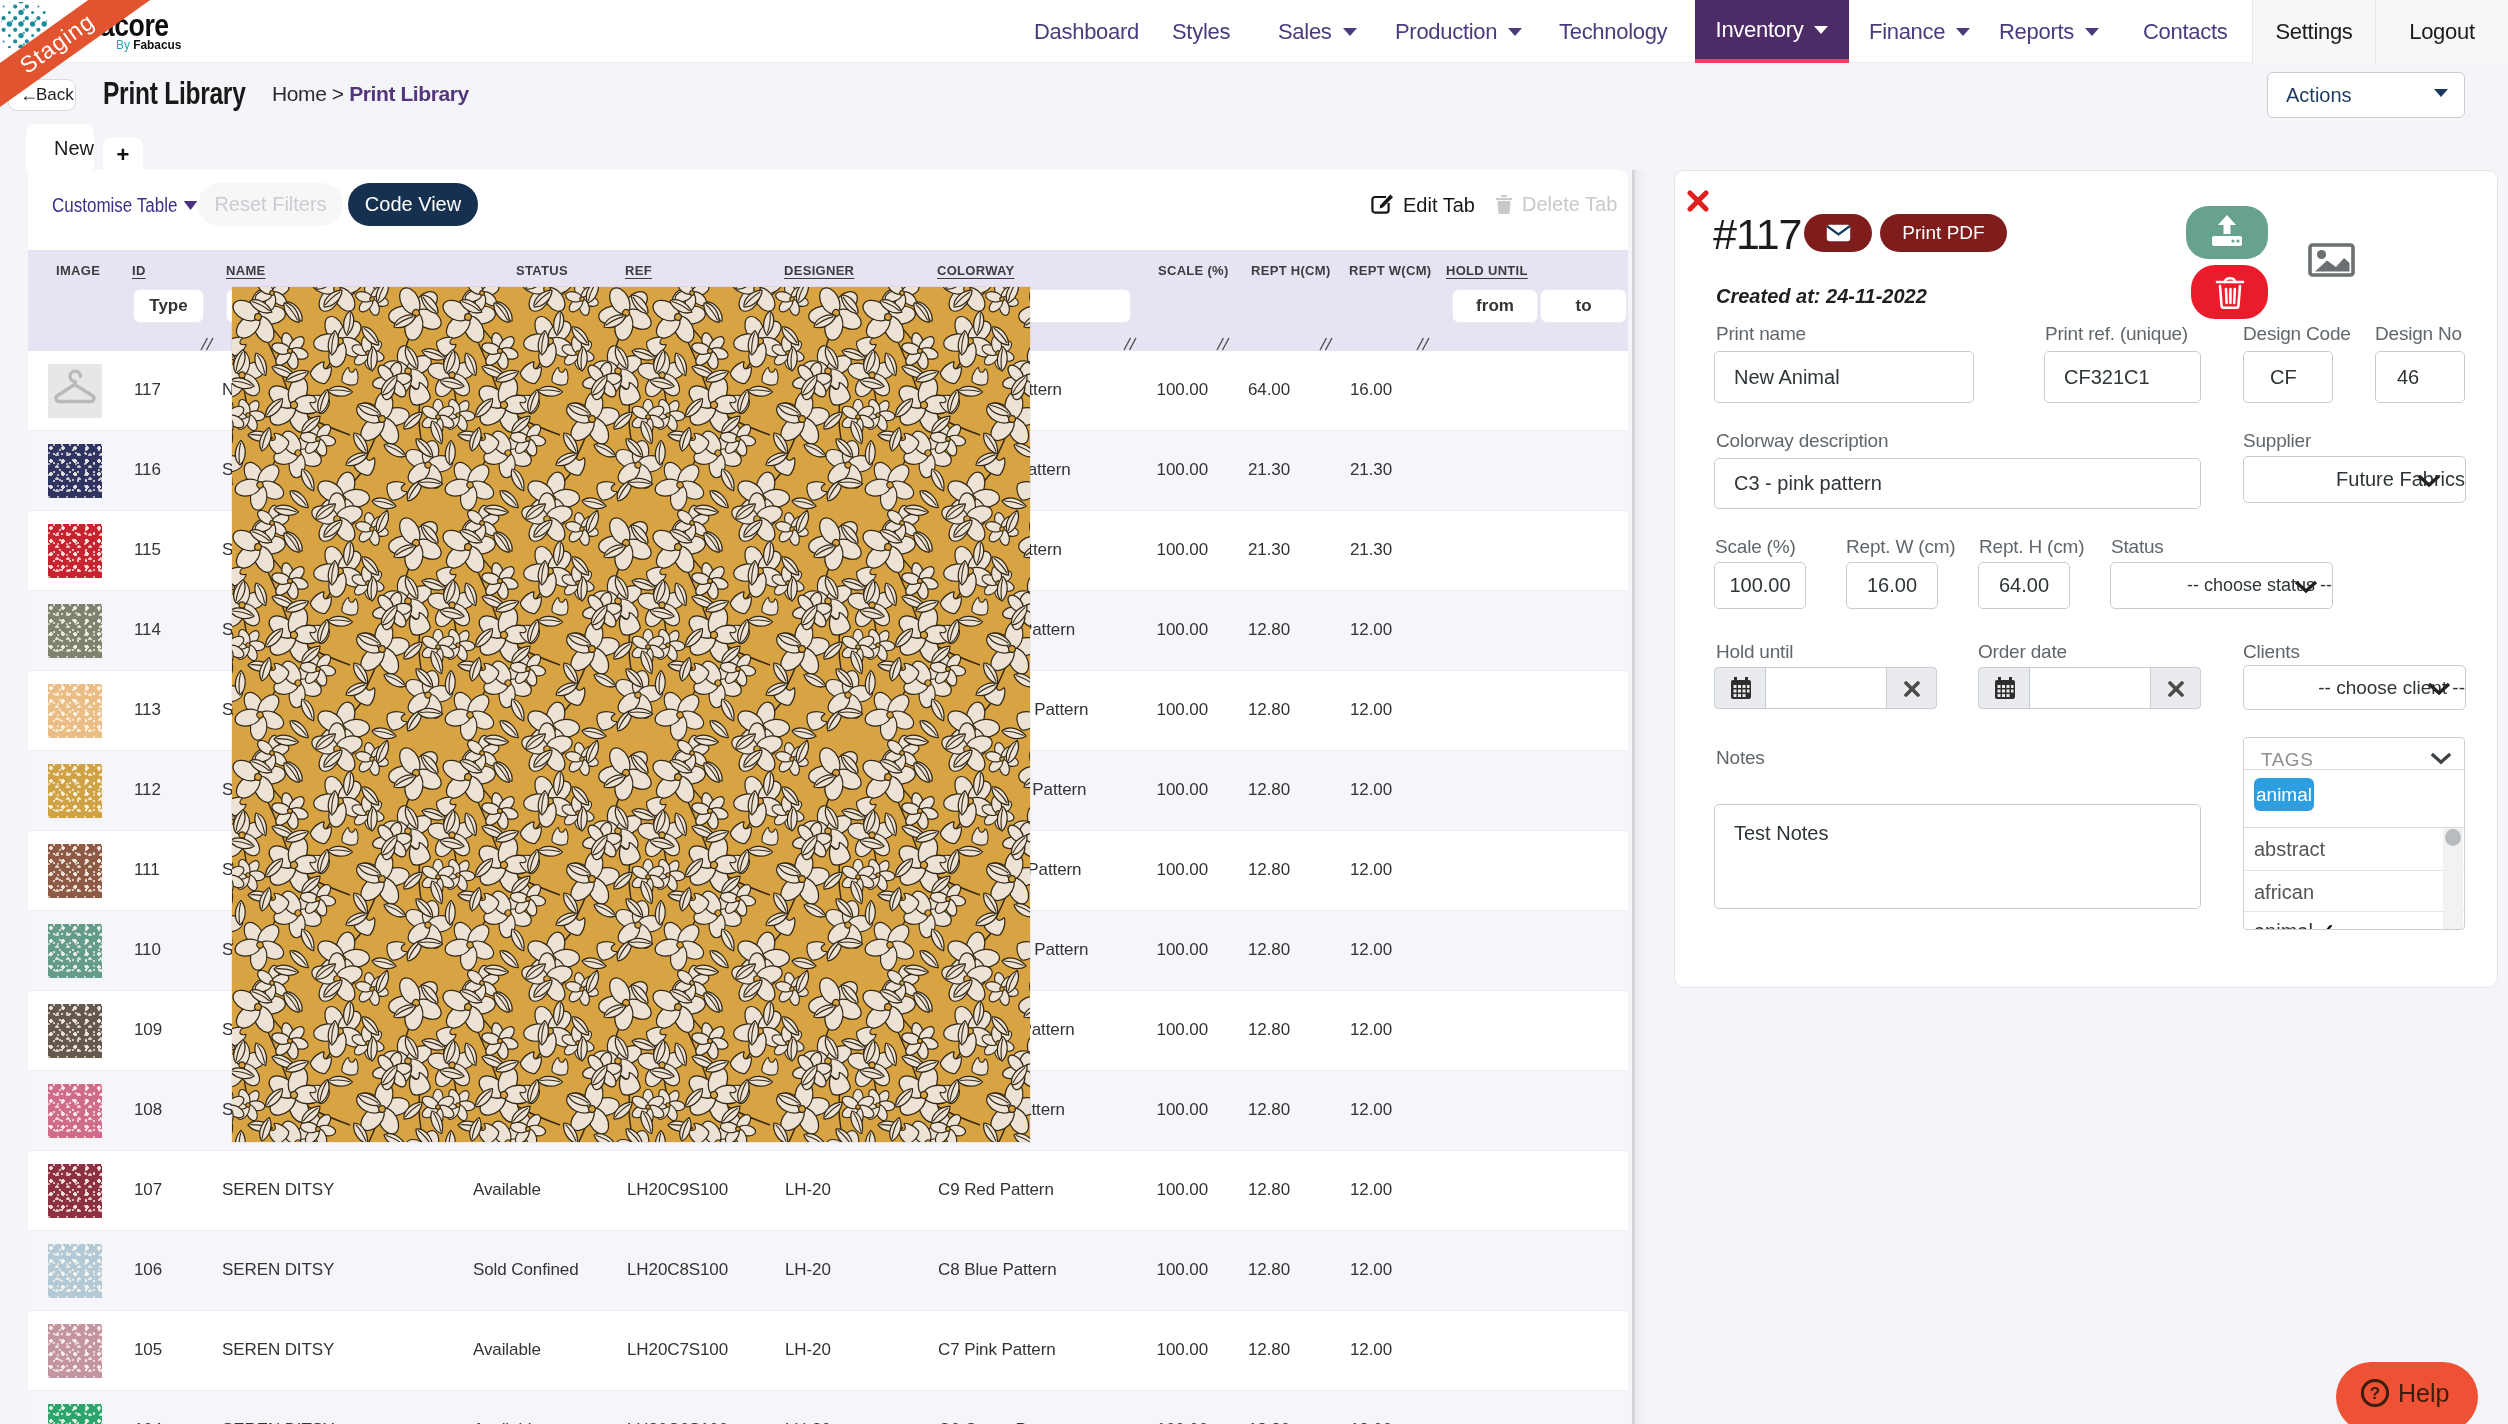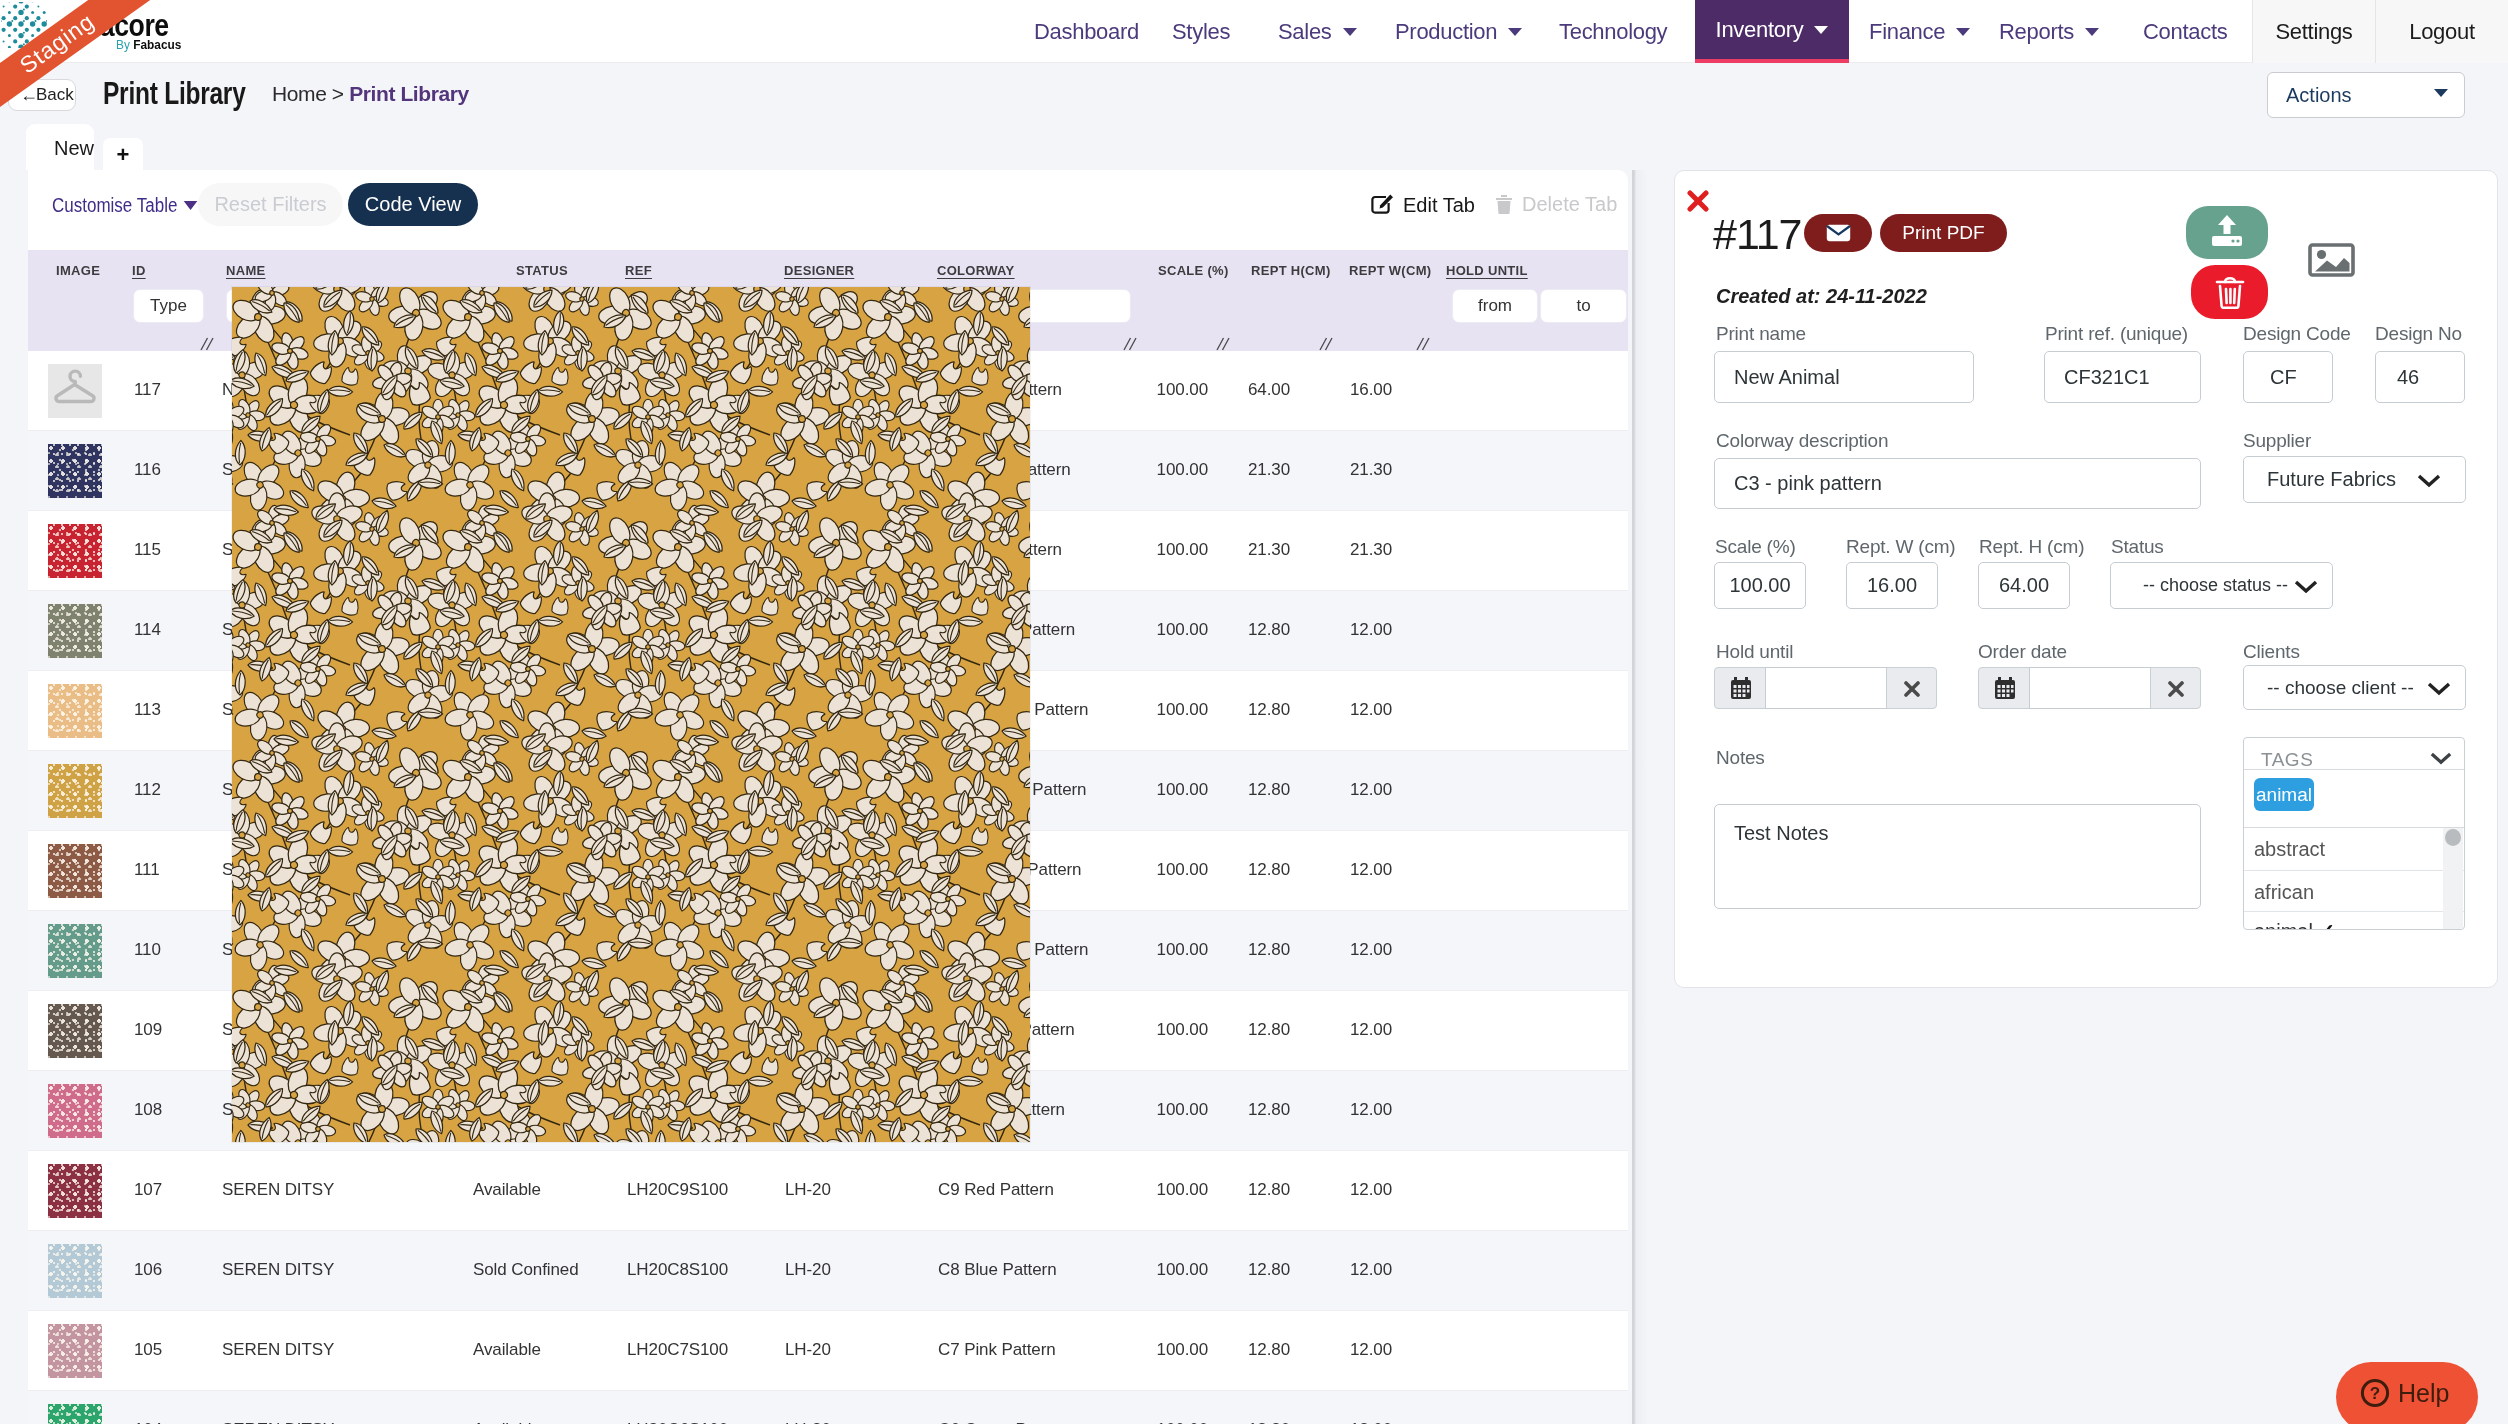--- a/index.html
+++ b/index.html
@@ -30,42 +30,42 @@
 .custom{position:absolute;left:52px;top:194px;font-size:20px;color:#402d87;transform:scaleX(0.85);transform-origin:left top;white-space:nowrap}
 .custom .caret{border-top-color:#4b3086;border-left-width:8px;border-right-width:8px;border-top-width:9px;margin-left:8px}
 .resetbtn{position:absolute;left:198px;top:183px;width:145px;height:43px;border-radius:22px;background:#f7f7f8;color:#c9ccd1;font-size:20px;text-align:center;line-height:43px}
 .savebtn{position:absolute;left:348px;top:183px;width:130px;height:43px;border-radius:22px;background:#16304f;color:#fff;font-size:20px;text-align:center;line-height:43px}
 .edittab{position:absolute;left:1371px;top:193px;font-size:20px;color:#161616}
 .deltab{position:absolute;left:1495px;top:193px;font-size:20px;color:#c9c9cc}
 
 .band{position:absolute;left:28px;top:250px;width:1600px;height:101px;background:#e8e3f3}
 .band .h{position:absolute;top:13px;font-size:13px;font-weight:bold;color:#3c3c3e;letter-spacing:0.3px}
 .band .h.u{text-decoration:underline;text-underline-offset:3px}
-.fin{position:absolute;top:39px;height:34px;background:#fff;border:1px solid #eceaf2;border-radius:7px;font-size:17px;font-weight:normal;color:#333;text-align:center;line-height:32px}
+.fin{position:absolute;top:39px;height:34px;background:#fff;border:1px solid #eceaf2;border-radius:7px;font-size:17px;font-weight:bold;color:#333;text-align:center;line-height:32px}
 .rh{position:absolute;top:87px}
 
 .row{position:absolute;left:28px;width:1600px;height:80px;background:#fff;border-bottom:1px solid #ededf2;font-size:17px;letter-spacing:-0.1px;color:#333}
 .row.alt{background:#f5f6fa}
 .row span{position:absolute;top:29px;white-space:nowrap}
 .thumb{position:absolute;left:20px;top:13px;width:54px;height:54px}
 .thumb.ph{background:#e7e7e7}
 .spk{background-image:
  radial-gradient(circle at 3px 4px, rgba(255,251,242,0.85) 1.6px, transparent 2.1px),
  radial-gradient(circle at 9px 11px, rgba(253,248,238,0.75) 1.5px, transparent 2.0px),
  radial-gradient(circle at 6px 1px, rgba(255,252,246,0.7) 1.1px, transparent 1.5px),
  radial-gradient(circle at 12px 6px, rgba(250,244,232,0.7) 1.2px, transparent 1.6px),
  radial-gradient(circle at 1px 9px, rgba(252,247,236,0.6) 1.0px, transparent 1.4px);
  background-size:12px 13px,11px 12px,8px 9px,13px 10px,9px 11px}
 .c-id{left:106px} .c-name{left:194px} .c-st{left:445px} .c-ref{left:599px} .c-des{left:757px} .c-cw{left:910px}
 .num{text-align:right} .n1{left:1060px;width:120px} .n2{left:1170px;width:92px} .n3{left:1272px;width:92px}
 
 .card{position:absolute;left:1674px;top:170px;width:824px;height:818px;background:#fff;border:1px solid #e3e3e8;border-radius:10px}
 .lbl{position:absolute;font-size:19px;color:#5f676c;white-space:nowrap;letter-spacing:-0.2px}
 .inp{position:absolute;background:#fff;border:1px solid #c6cdd2;border-radius:5px;font-size:20px;color:#2e3538;white-space:nowrap}
-.sel{position:absolute;background:#fff;border:1px solid #c6cdd2;border-radius:5px;font-size:20px;color:#2e3538;text-align:left;padding-left:23px}
+.sel{position:absolute;background:#fff;border:1px solid #c6cdd2;border-radius:5px;font-size:20px;color:#2e3538;text-align:right;padding-left:23px}
 .chev{position:absolute;width:24px;height:14px}
 .x117{position:absolute;left:1713px;top:210px;font-size:43px;color:#1c1c1c;letter-spacing:-1px}
 .pill{position:absolute;background:#7f1d1d;border-radius:19px;color:#fff;font-size:19px;text-align:center}
 .createdat{position:absolute;left:1716px;top:285px;font-size:20px;font-style:italic;font-weight:600;color:#1f1f1f}
 .addon{position:absolute;background:#e9ebee;border:1px solid #c9d0d4}
 .tagbox{position:absolute;left:2243px;top:737px;width:222px;height:193px;border:1px solid #c9d0d4;border-radius:4px;background:#fff;overflow:hidden}
 .helpbtn{position:absolute;left:2336px;top:1362px;width:142px;height:70px;border-radius:35px;background:#ef5134;color:#3d1d0e;z-index:50}
 
 .overlay{position:absolute;left:232px;top:287px;width:798px;height:855px;z-index:20;box-shadow:0 0 0 1px rgba(0,0,0,0.05)}
 </style></head>

